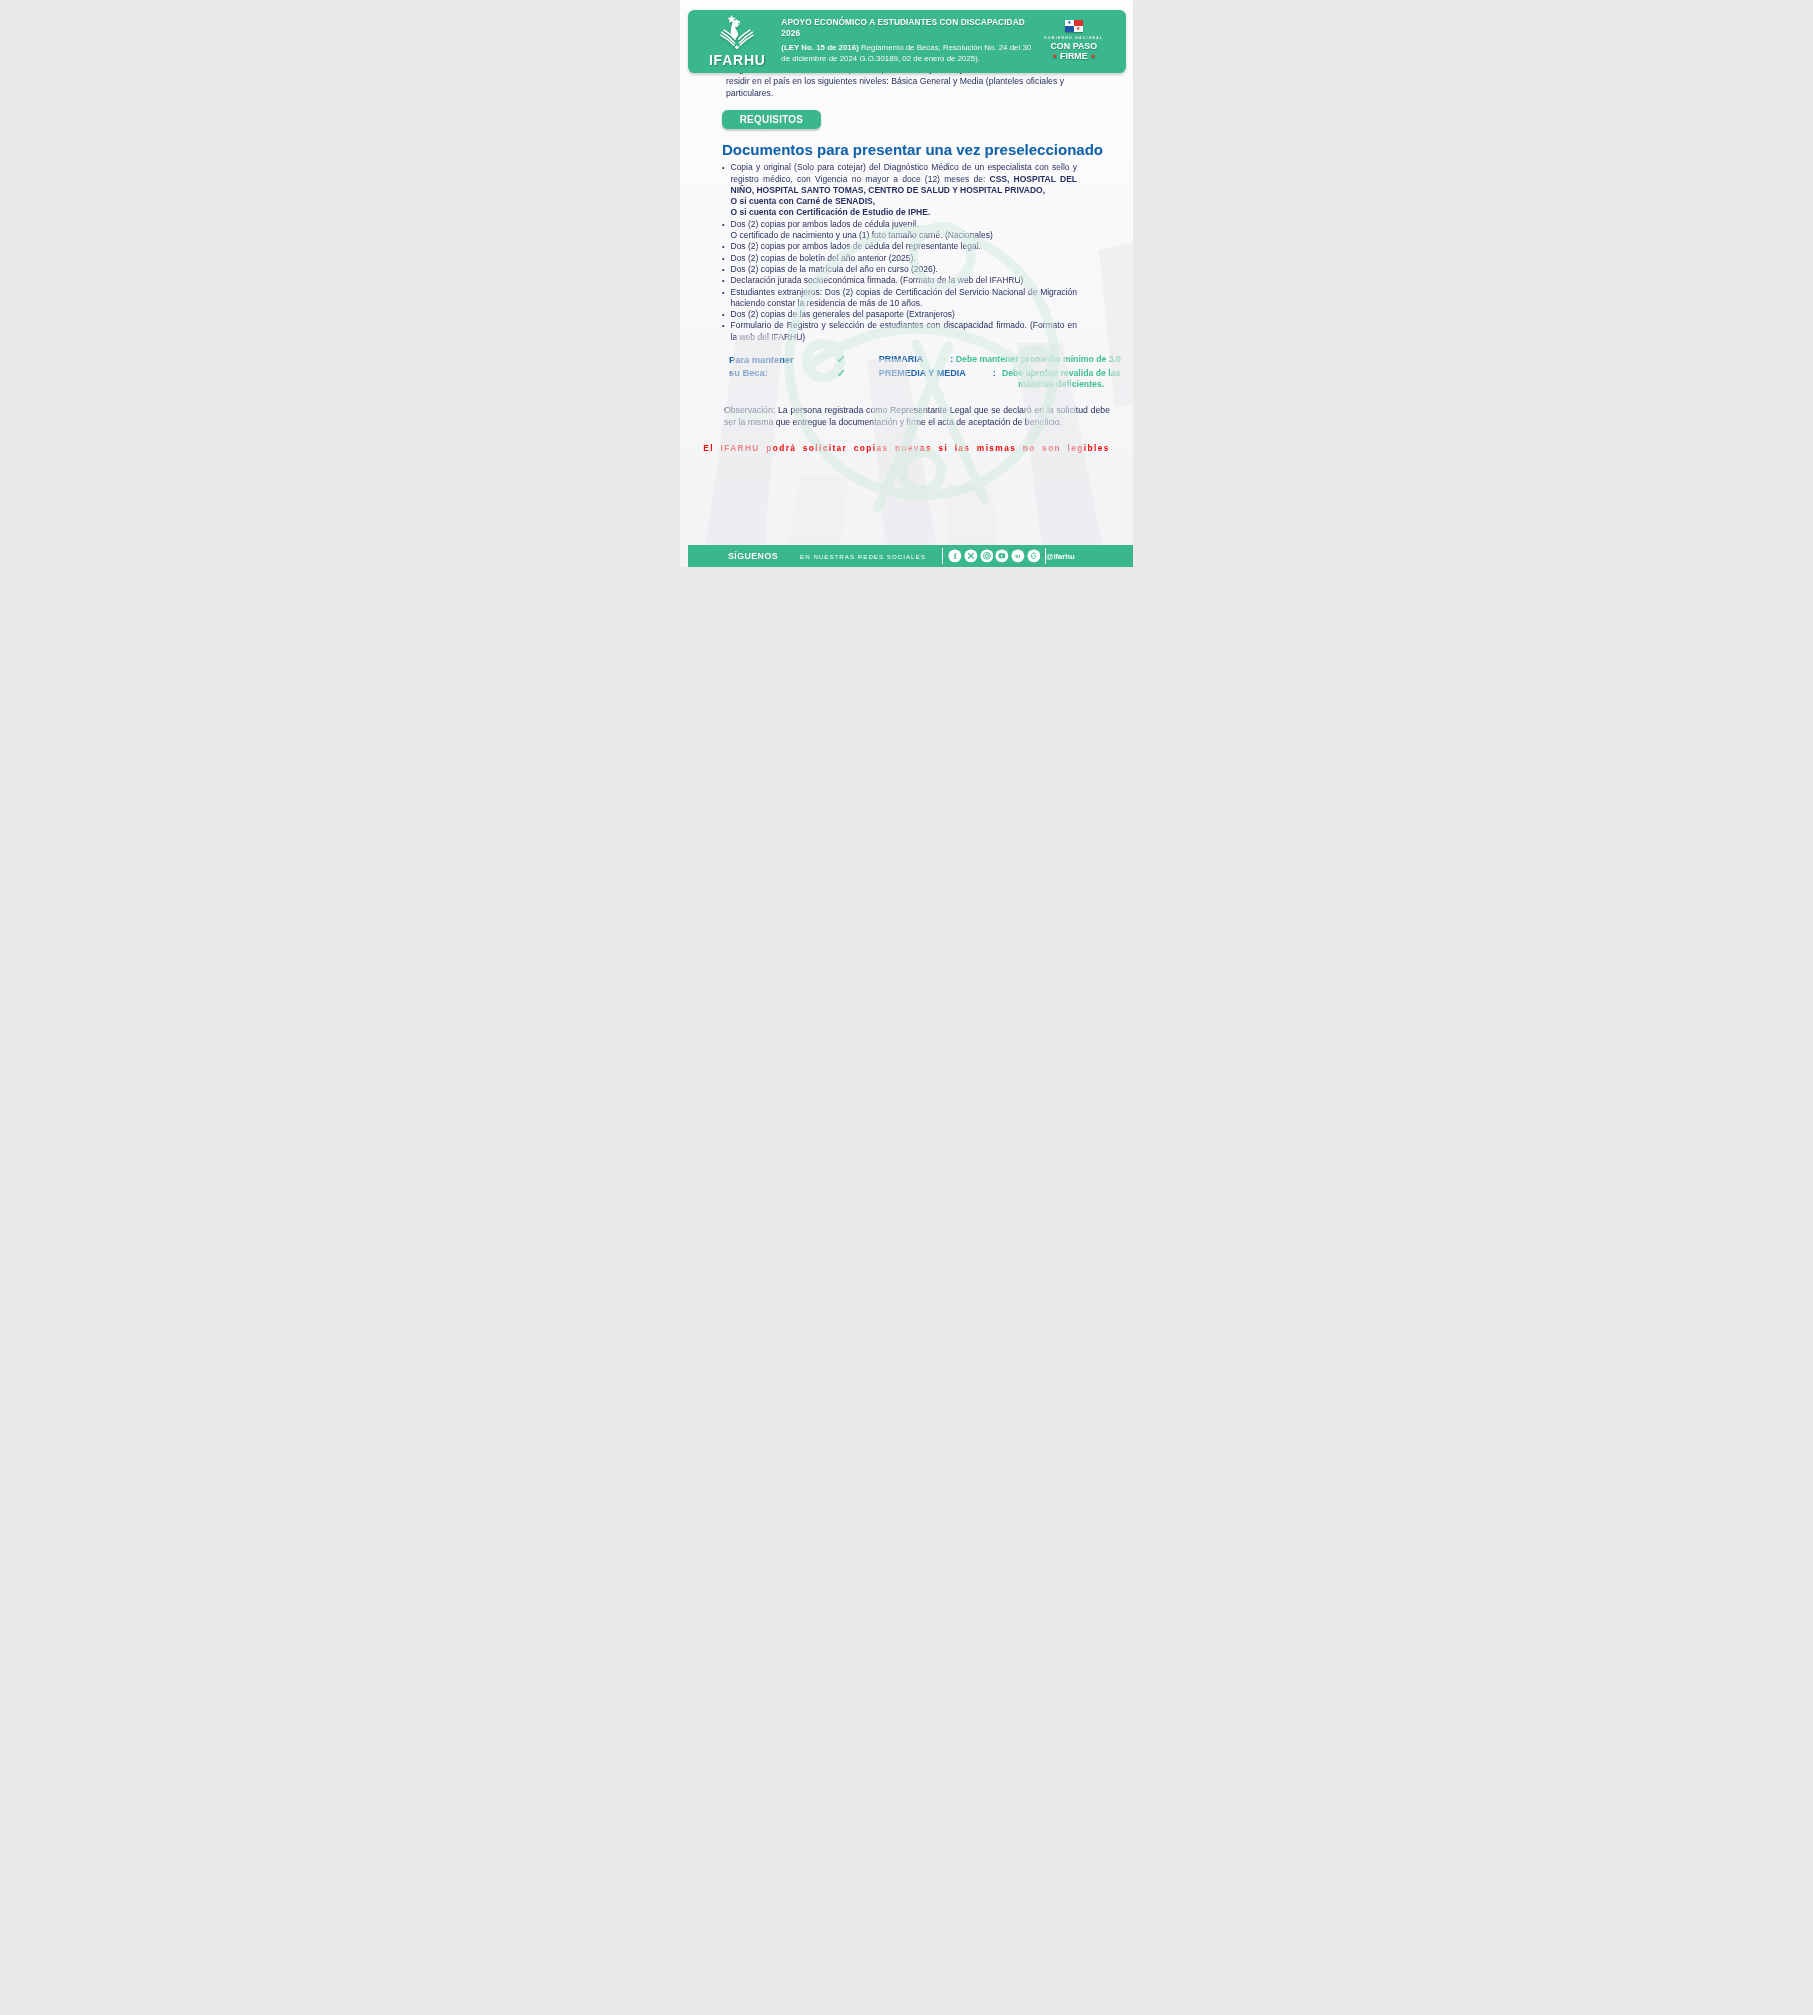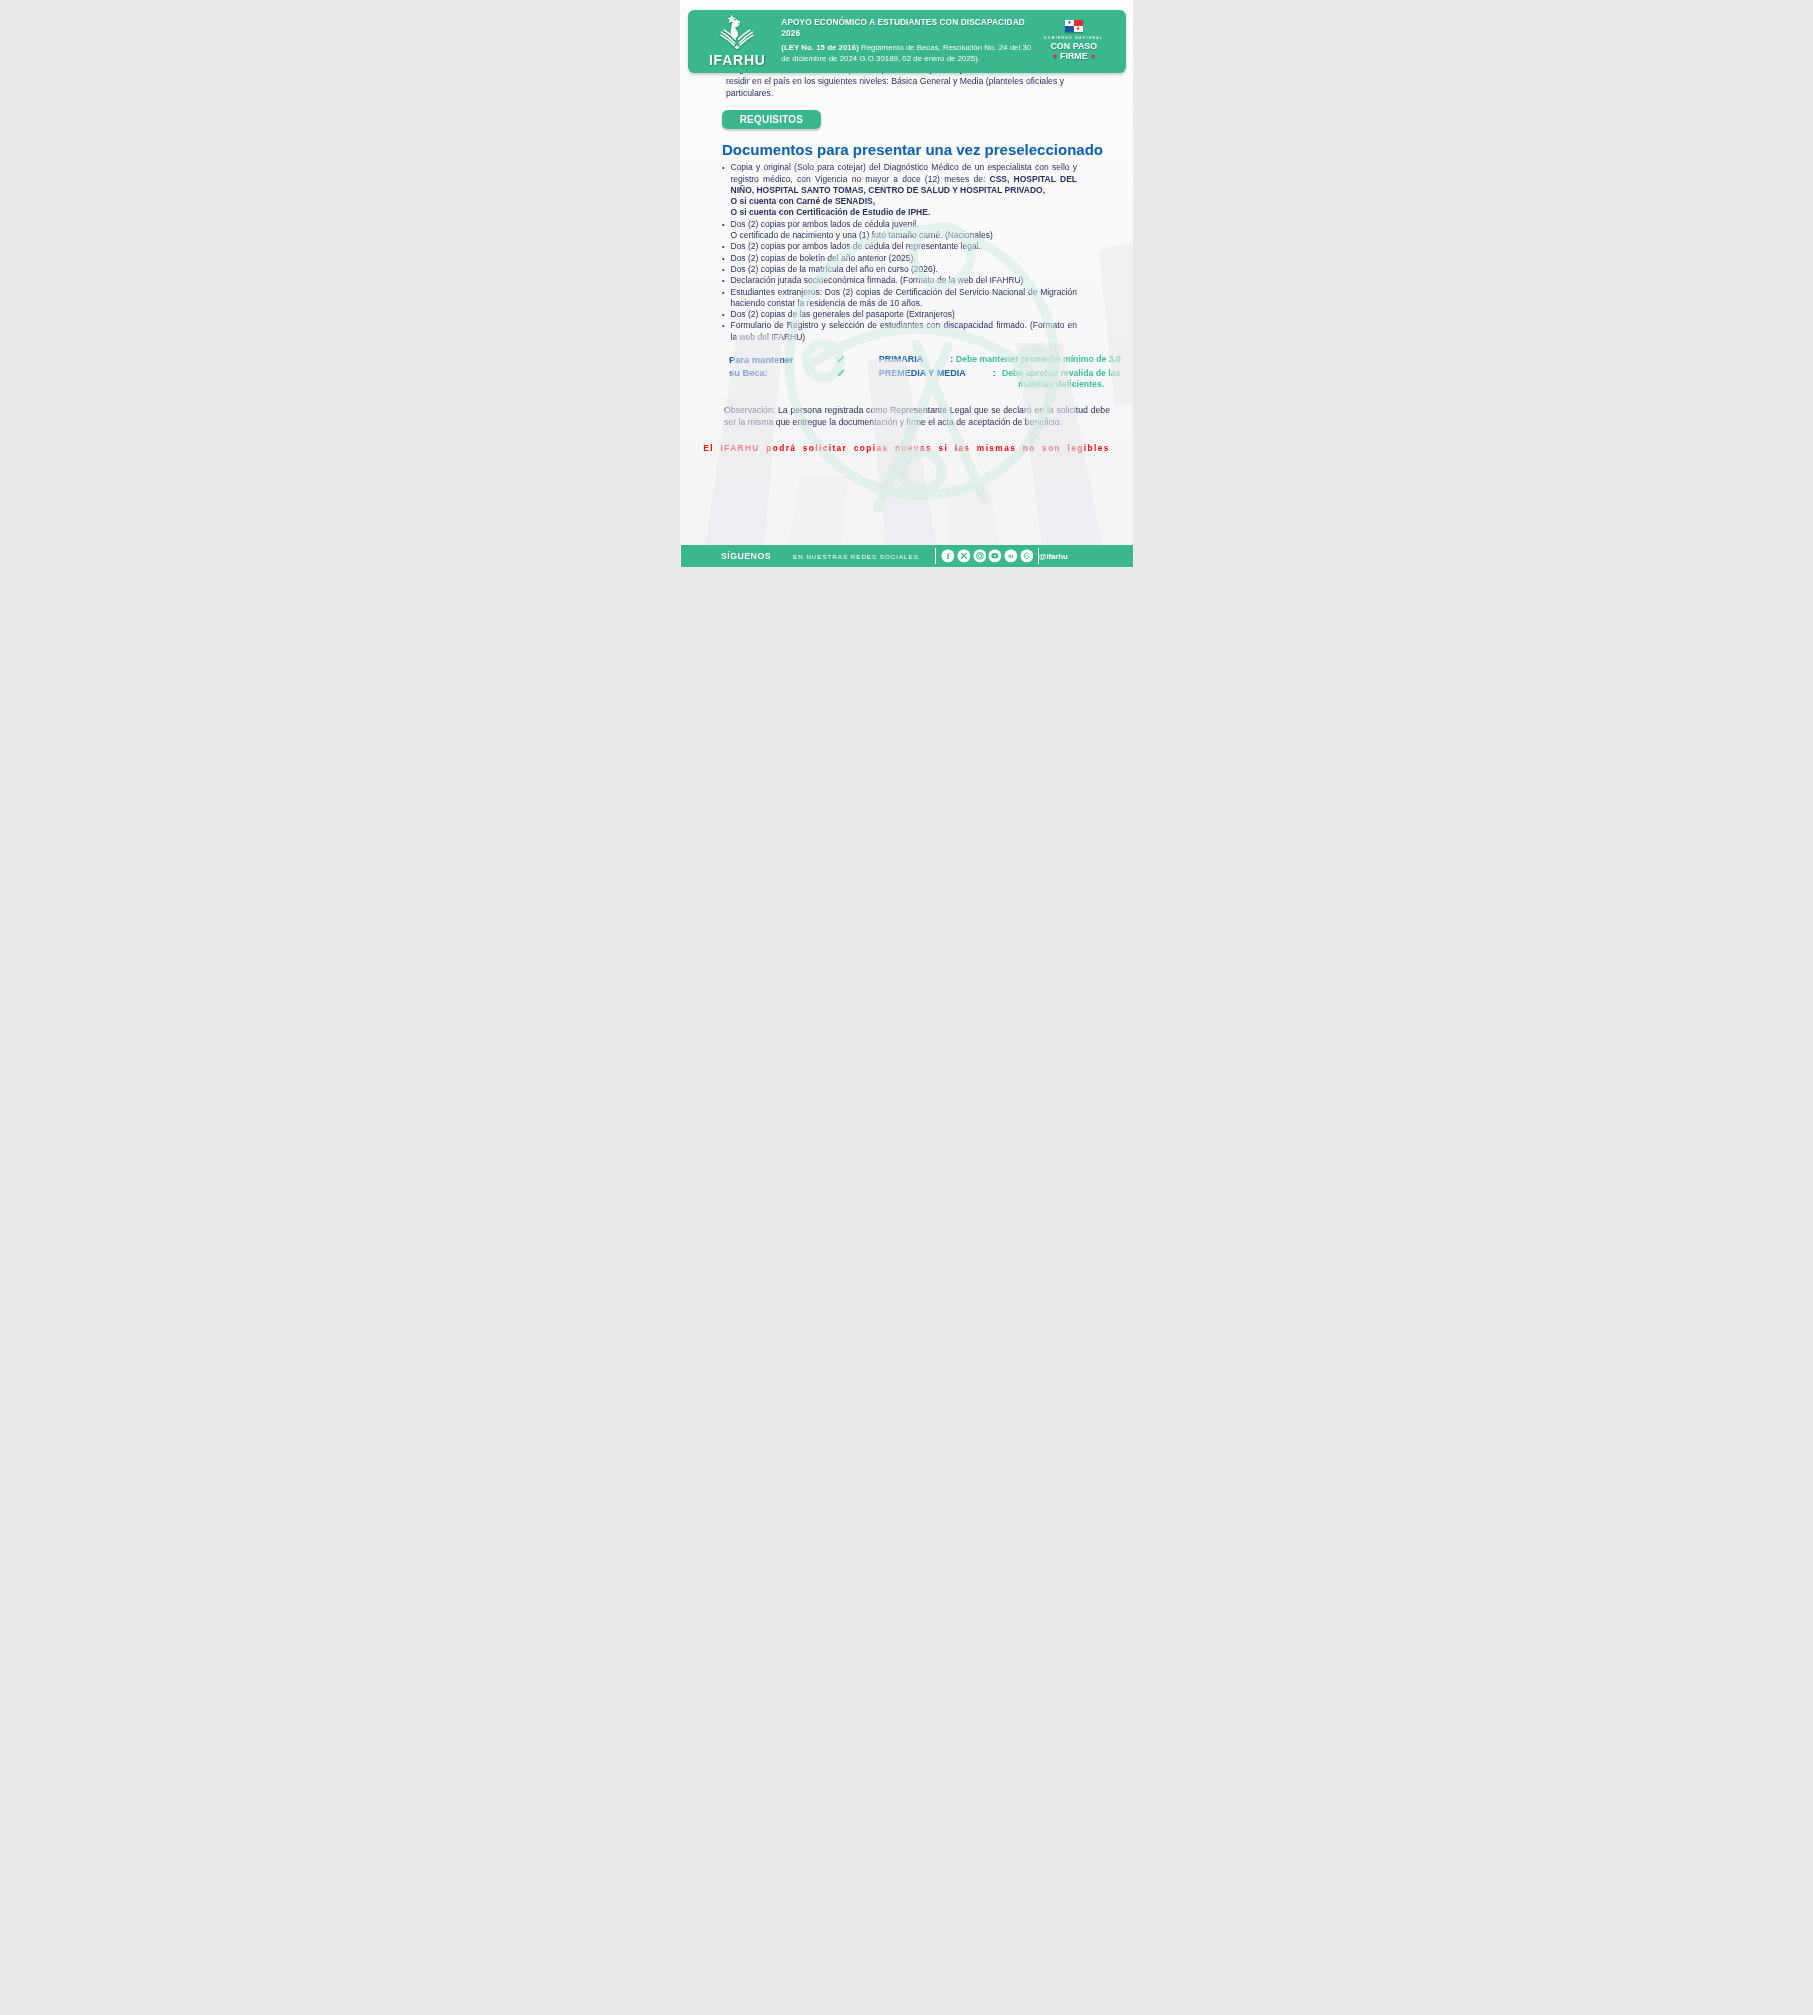--- a/index.html
+++ b/index.html
@@ -57,21 +57,21 @@
   .keep-items{margin-left:5.6px;}
   .k-row{display:flex;align-items:flex-start;margin-bottom:3.2px;}
   .check{color:#3FBF95;font-weight:800;font-size:11px;line-height:11.3px;margin-right:6px;flex:none;}
   .k-label{color:#1A5FAE;font-weight:800;font-size:9px;line-height:11.3px;padding-left:27px;}
   .k-text{color:#3FBF95;font-weight:700;font-size:8.7px;line-height:11.3px;}
   .k-wrap{display:inline-block;vertical-align:top;width:126px;text-align:center;}
   .obs{margin:10.5px 23px 0 44px;font-size:8.7px;line-height:12px;color:#262E5C;text-align:justify;}
   .legal{margin:15px 0 0;text-align:center;color:#F70505;font-weight:700;font-size:8.3px;
          letter-spacing:1.4px;word-spacing:2.8px;}
   
-  .foot{position:absolute;left:1px;bottom:0;width:100%;height:22px;background:#3AB78E;
+  .foot{position:absolute;left:8px;bottom:0;width:100%;height:22px;background:#3AB78E;
         display:flex;align-items:center;color:#fff;}
   .f-siguenos{margin-left:40px;font-size:8.9px;font-weight:800;letter-spacing:0.4px;
               text-shadow:0.4px 0.4px 0.4px rgba(0,0,0,.2);}
   .f-redes{margin-left:22px;font-size:6.2px;letter-spacing:1px;}
   .f-div{width:0.8px;height:15.3px;background:#fff;margin-left:16px;flex:none;}
   .f-div2{margin-left:4.8px;}
   .icons{display:flex;gap:2px;margin-left:5.6px;}
   .icon{width:13.7px;height:13.7px;cursor:pointer;}
   .f-handle{margin-left:0;font-size:7.7px;font-weight:700;}
 </style>

